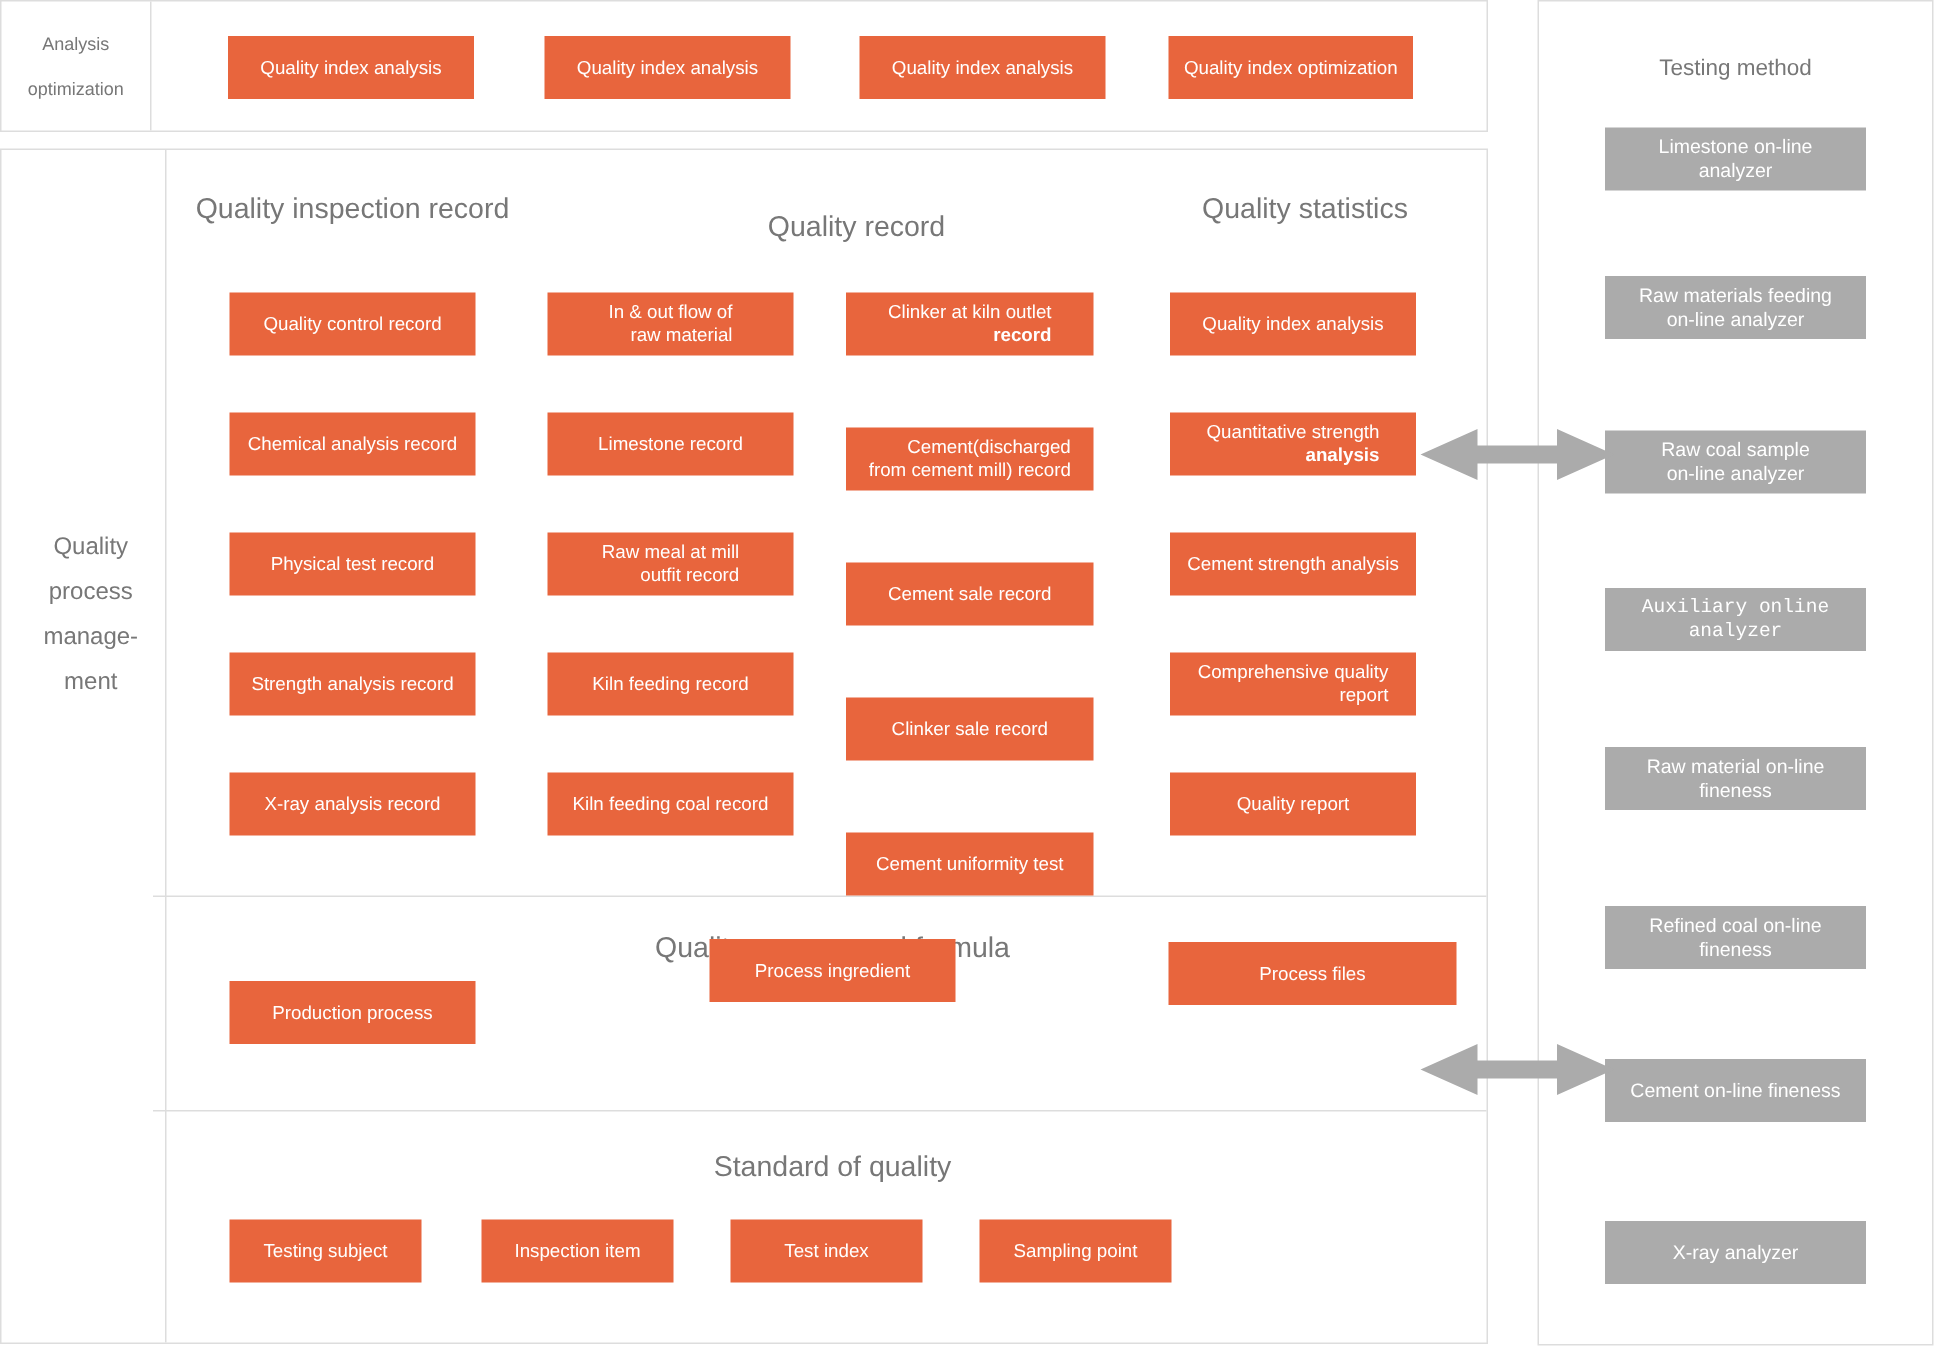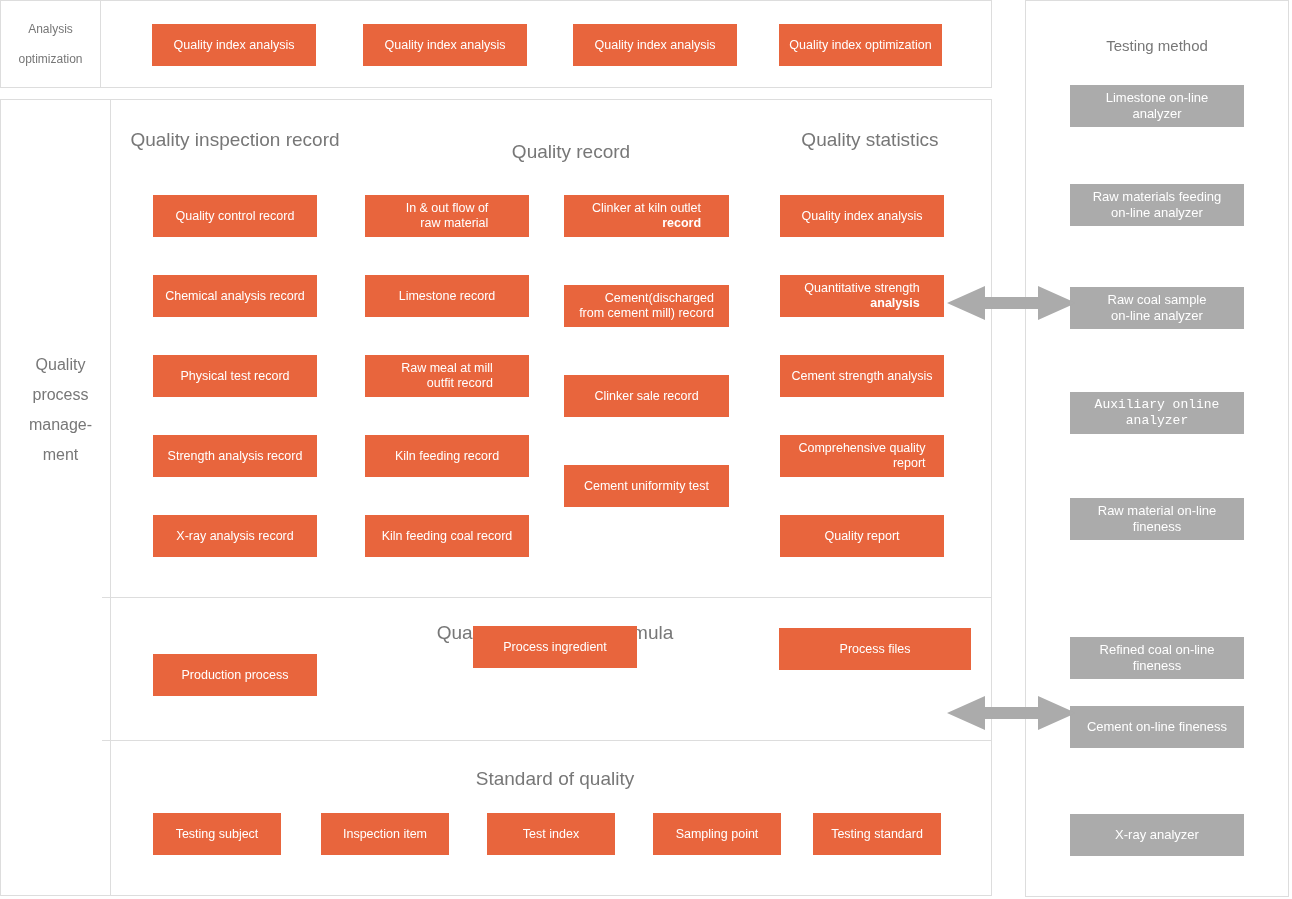--- a/index.html
+++ b/index.html
@@ -36,21 +36,21 @@
   .obtn b{font-weight:bold;}
   .abs{position:absolute;}
 
   
   #right-panel{left:1025px;top:0;width:264px;height:897px;}
   #panel-title{padding-top:36px;text-align:center;font-size:15px;color:var(--label-text);}
   .gbtn{position:absolute;left:44px;width:174px;height:42px;background:var(--gray-button);color:#fff;
     font-size:13px;line-height:16px;display:flex;align-items:center;justify-content:center;
     text-align:center;white-space:pre-line;cursor:pointer;}
   .g1{top:84px;} .g2{top:183px;} .g3{top:286px;} .g4{top:391px;font-family:Liberation Mono, monospace;}
-  .g5{top:497px;} .g6{top:636px;} .g7{top:705px;} .g8{top:813px;}
+  .g5{top:497px;} .g6{top:603px;} .g7{top:705px;} .g8{top:813px;}
 
   
   .conn{position:absolute;width:131px;height:40px;}
   .conn polygon{fill:var(--arrow);}
   #conn1{left:946px;top:283px;}
   #conn2{left:946px;top:693px;}
 </style>
 </head>
 <body>
 
@@ -93,20 +93,21 @@
 outfit record</div>
       <div class="obtn">Kiln feeding record</div>
       <div class="obtn">Kiln feeding coal record</div>
     </div>
 
     <div class="col" style="left:563px;width:165px;gap:48px;">
       <div class="obtn"><span><span>Clinker at kiln outlet
 </span><b>record</b></span></div>
       <div class="obtn">Cement(discharged
 from cement mill) record</div>
+      <div class="obtn">Cement sale record</div>
       <div class="obtn">Clinker sale record</div>
       <div class="obtn">Cement uniformity test</div>
     </div>
 
     <div class="col" style="left:779px;width:164px;">
       <div class="obtn">Quality index analysis</div>
       <div class="obtn"><span><span>Quantitative strength
 </span><b>analysis</b></span></div>
       <div class="obtn">Cement strength analysis</div>
       <div class="obtn">Comprehensive quality
@@ -117,21 +118,20 @@
     <div class="sec-h" style="left:404px;width:300px;top:522px;">Quality process and formula</div>
     <div class="obtn abs" style="left:152px;top:554px;width:164px;">Production process</div>
     <div class="obtn abs" style="left:472px;top:526px;width:164px;">Process ingredient</div>
     <div class="obtn abs" style="left:778px;top:528px;width:192px;">Process files</div>
 
     <div class="sec-h" style="left:404px;width:300px;top:668px;">Standard of quality</div>
     <div class="obtn abs" style="left:152px;top:713px;width:128px;">Testing subject</div>
     <div class="obtn abs" style="left:320px;top:713px;width:128px;">Inspection item</div>
     <div class="obtn abs" style="left:486px;top:713px;width:128px;">Test index</div>
     <div class="obtn abs" style="left:652px;top:713px;width:128px;">Sampling point</div>
-    <div class="obtn abs" style="left:812px;top:713px;width:128px;">Testing standard</div>
   </div>
 
   <div id="right-panel" class="box">
     <div id="panel-title">Testing method</div>
     <div class="gbtn g1">Limestone  on-line
 analyzer</div>
     <div class="gbtn g2">Raw materials feeding
 on-line analyzer</div>
     <div class="gbtn g3">Raw coal sample
 on-line analyzer</div>

